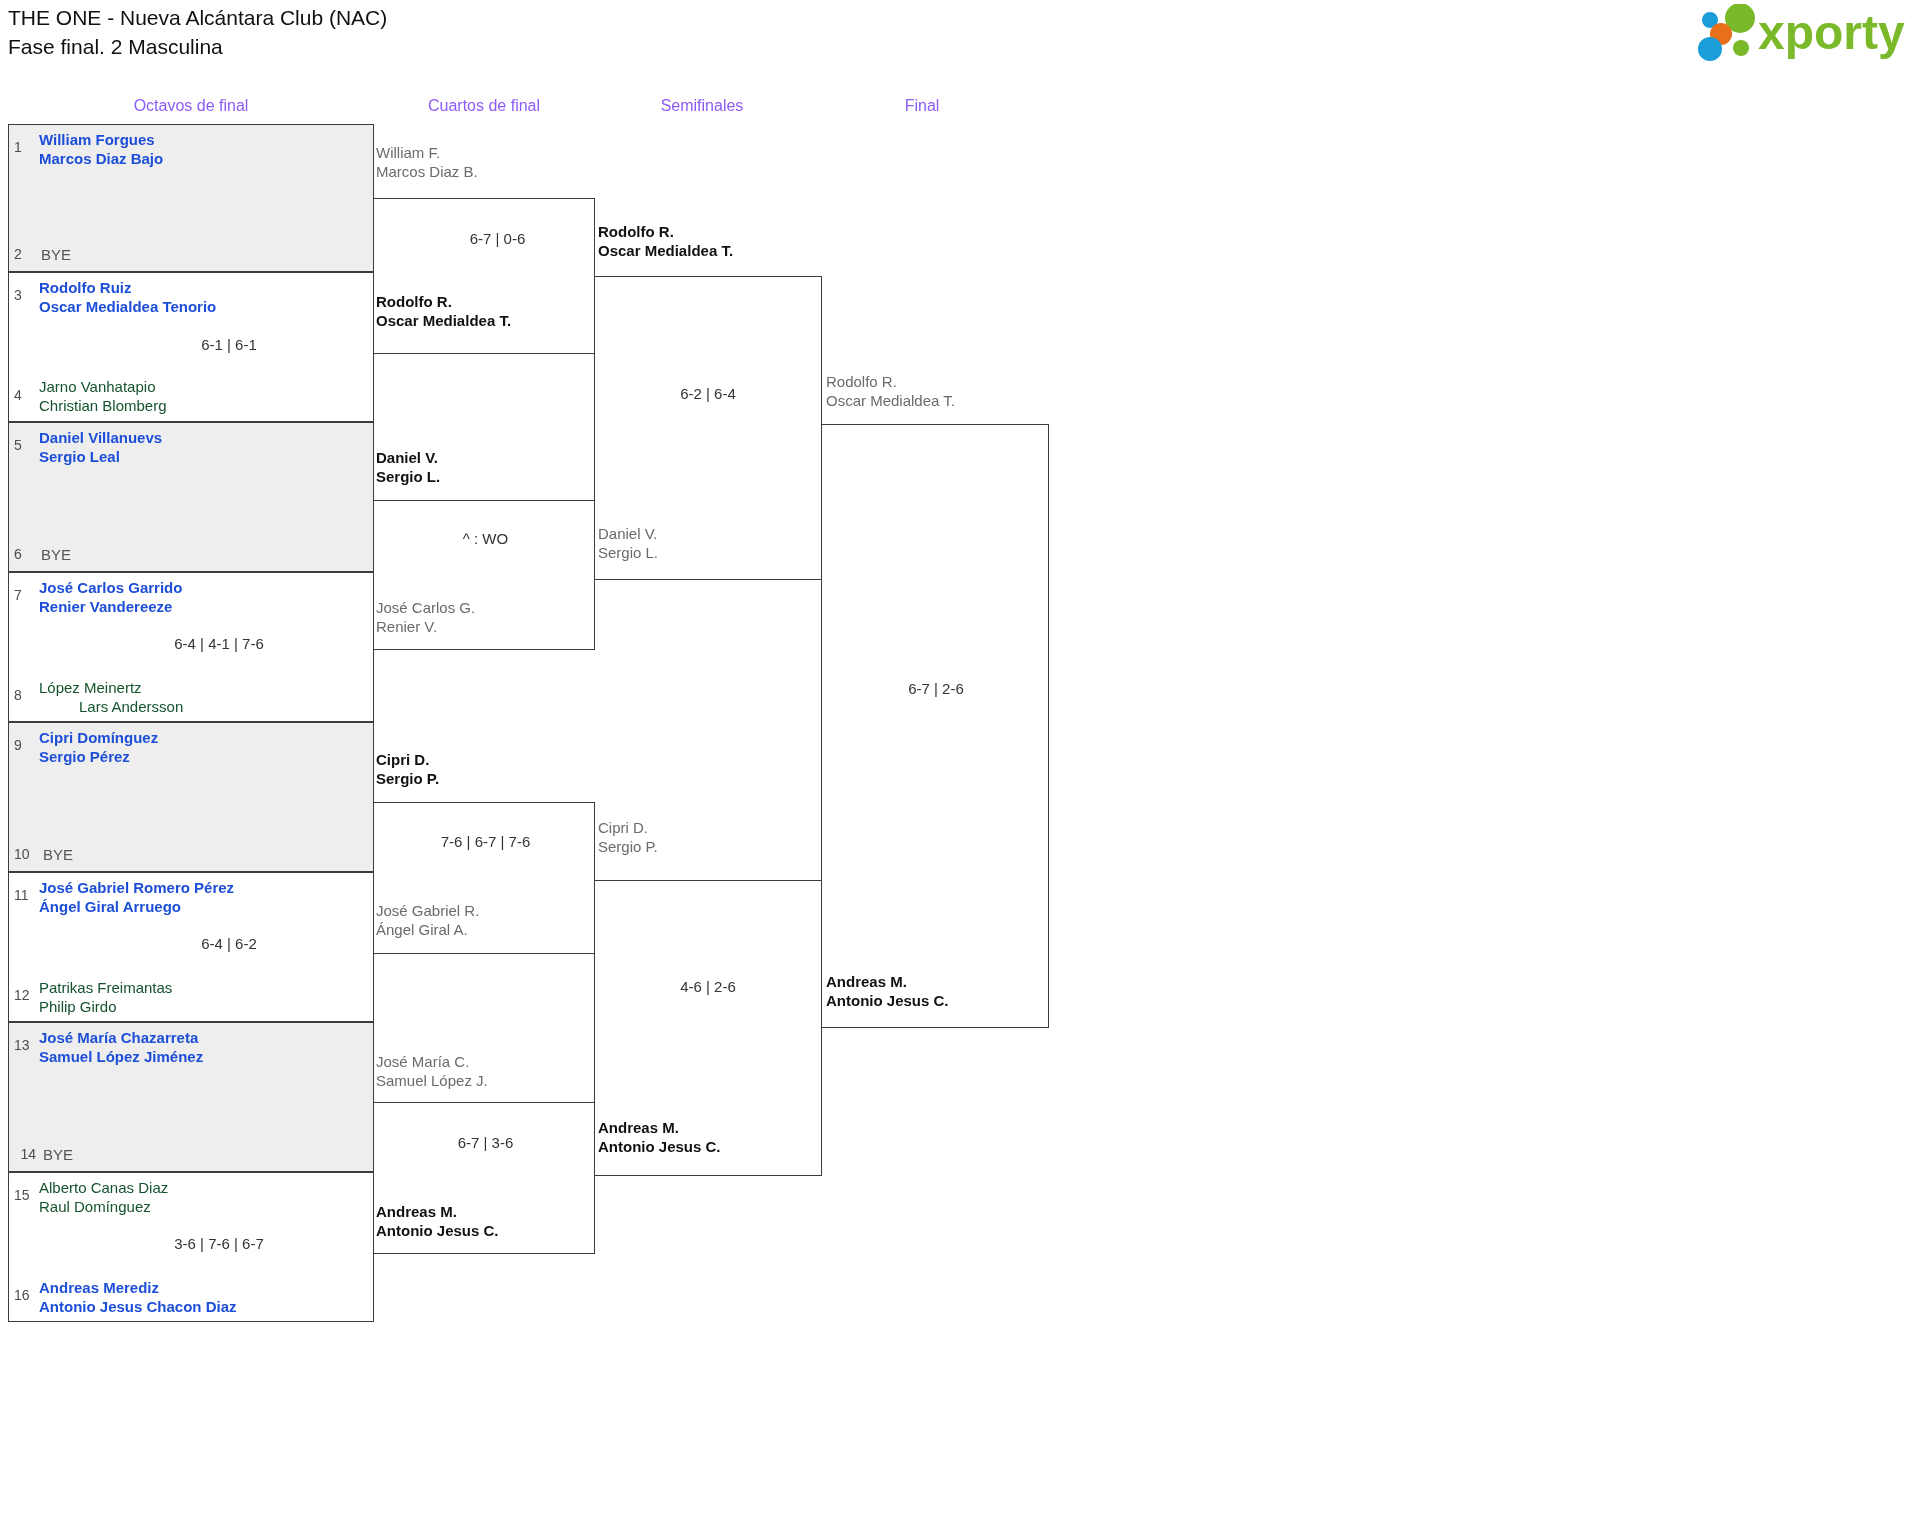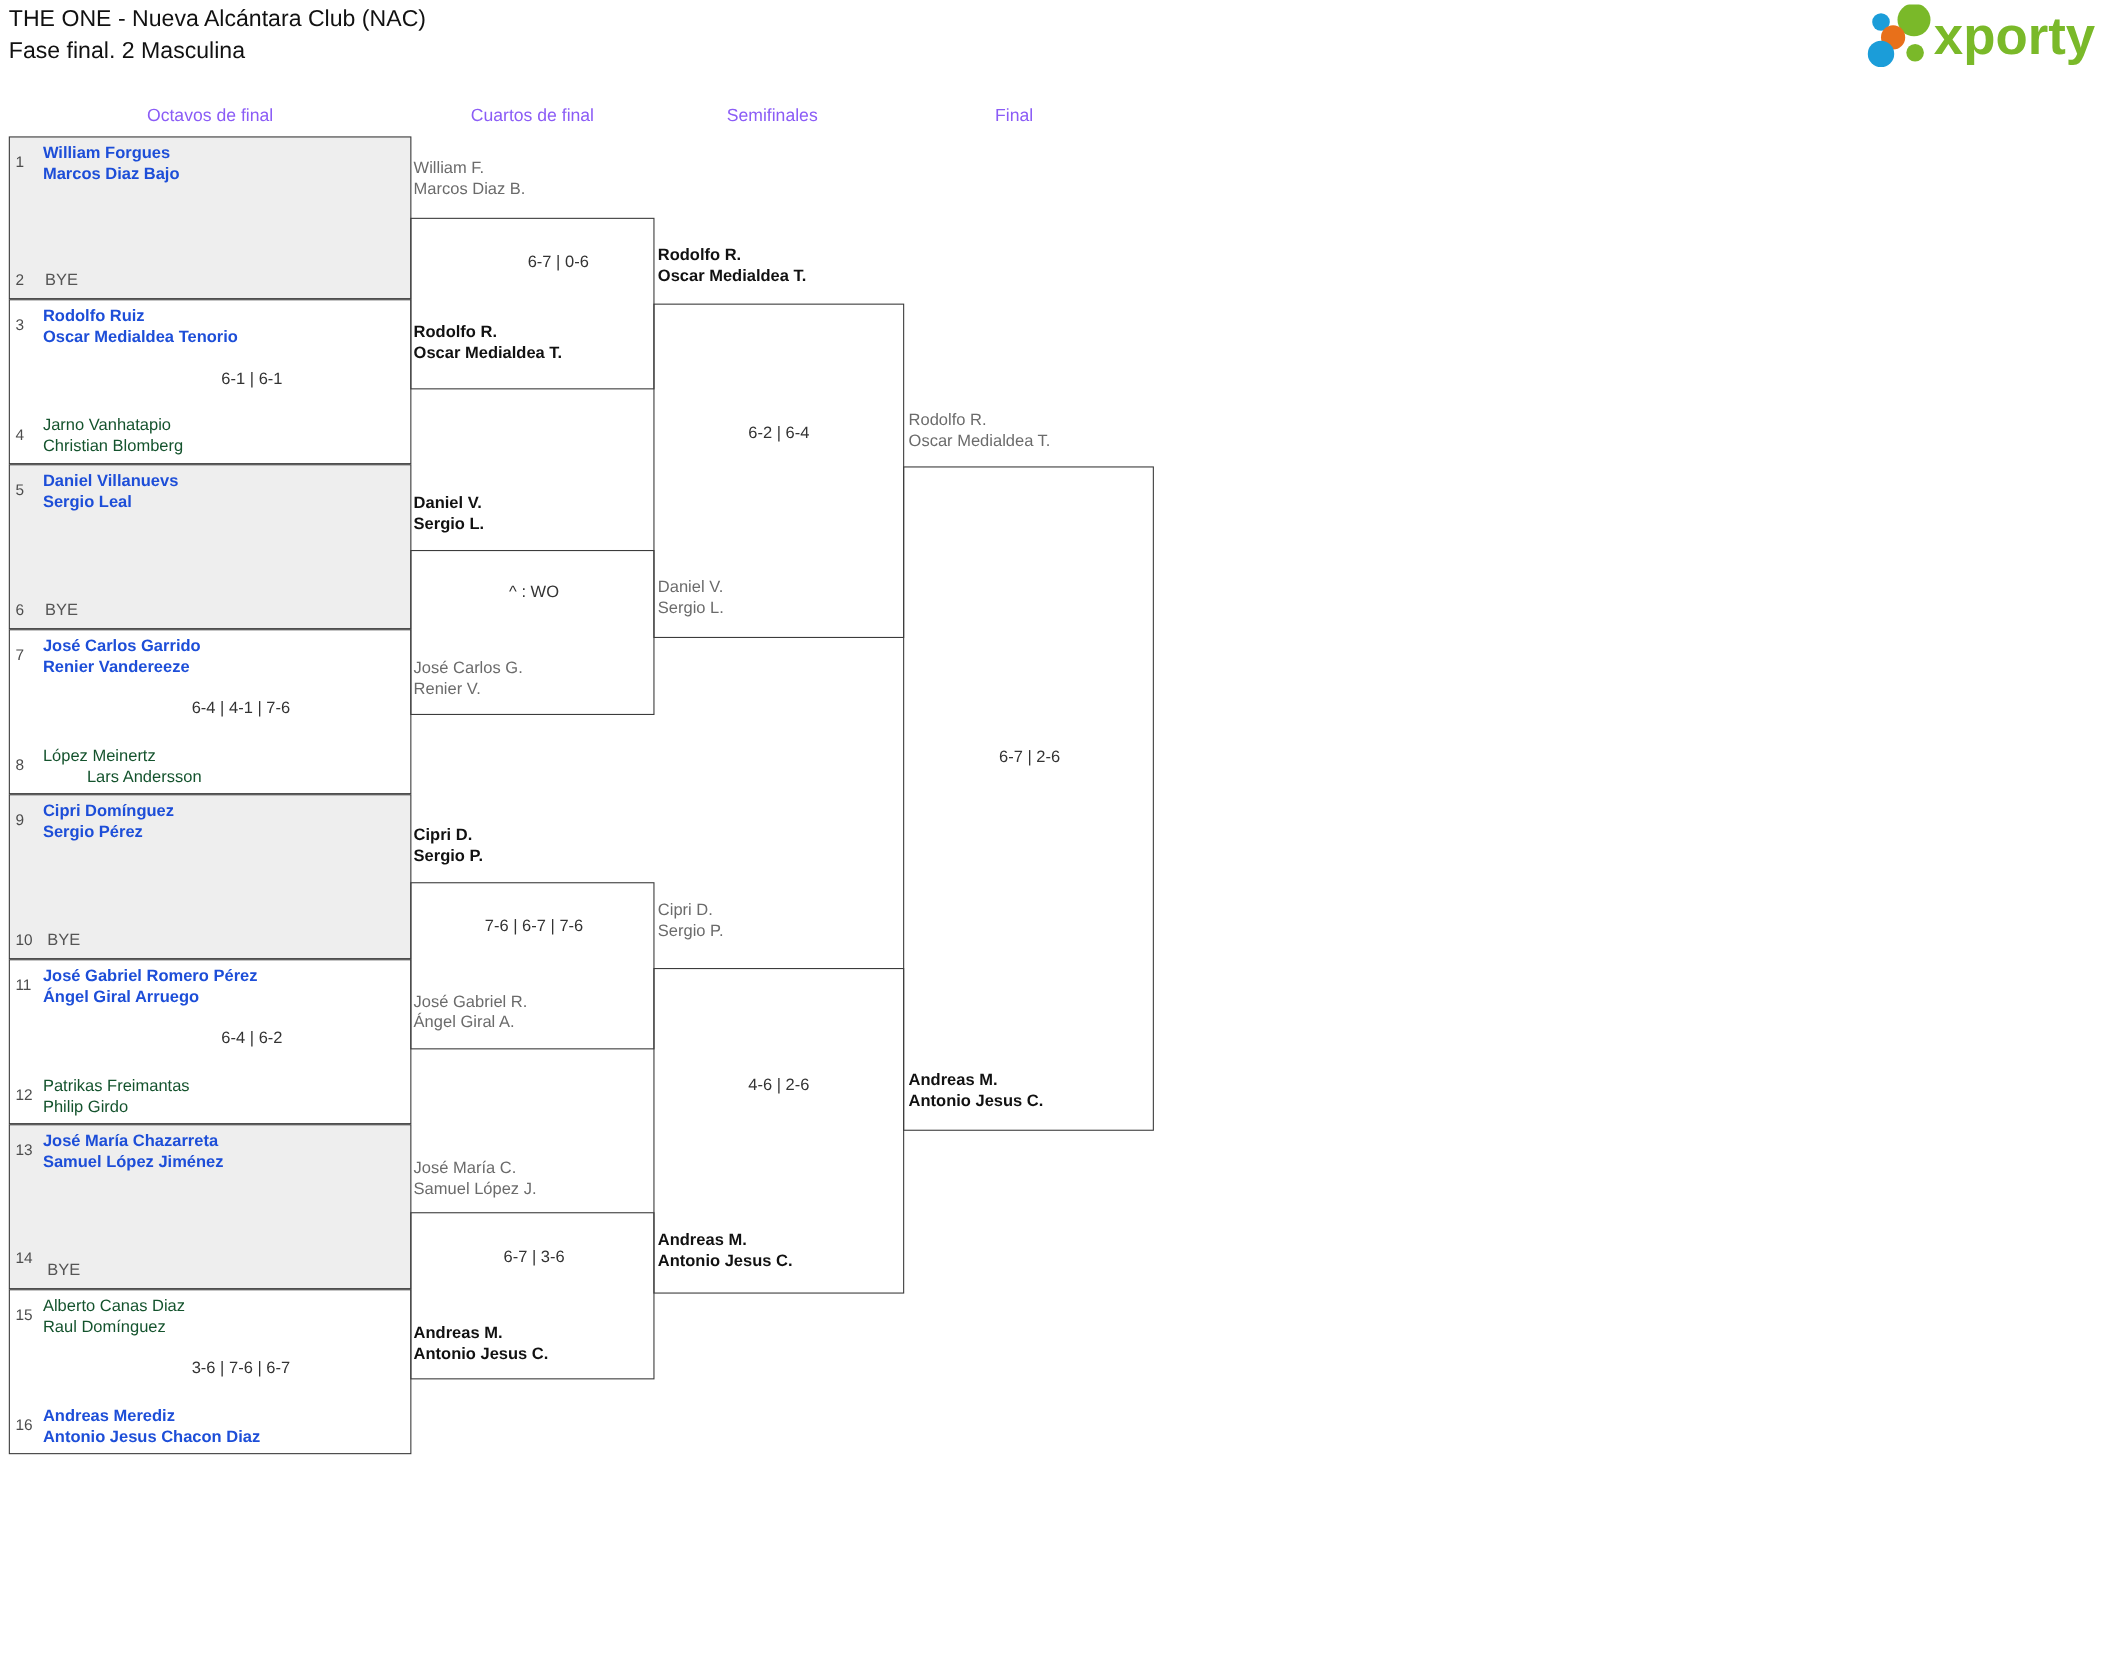--- a/index.html
+++ b/index.html
@@ -180,38 +180,38 @@
   <div class="score" style="top:62px;left:90px;width:260px;">6-4 | 6-2</div>
   <div class="seed" style="top:114px;">12</div>
   <div class="team lose" style="top:105px;">Patrikas Freimantas</div>
   <div class="team lose" style="top:124px;">Philip Girdo</div>
 </div>
 
 <div class="r1-cell bye-bg" style="top:1022px;height:150px;">
   <div class="seed" style="top:14px;">13</div>
   <div class="team win" style="top:5px;">José María Chazarreta</div>
   <div class="team win" style="top:24px;">Samuel López Jiménez</div>
-  <div class="seed" style="top:112px;">14</div>
+  <div class="seed" style="top:123px;text-align:right;">14</div>
   <div class="team bye" style="top:122px;left:34px;">BYE</div>
 </div>
 
 <div class="r1-cell plain-bg" style="top:1172px;height:150px;">
   <div class="seed" style="top:14px;">15</div>
   <div class="team lose" style="top:5px;">Alberto Canas Diaz</div>
   <div class="team lose" style="top:24px;">Raul Domínguez</div>
   <div class="score" style="top:62px;left:70px;width:280px;">3-6 | 7-6 | 6-7</div>
   <div class="seed" style="top:114px;">16</div>
   <div class="team win" style="top:105px;">Andreas Merediz</div>
   <div class="team win" style="top:124px;">Antonio Jesus Chacon Diaz</div>
 </div>
 
 <div class="connector" style="left:373px;top:198px;width:222px;height:156px;"></div>
 <div class="entry lose" style="left:376px;top:143px;">William F.</div>
 <div class="entry lose" style="left:376px;top:162px;">Marcos Diaz B.</div>
-<div class="score" style="left:400px;top:230px;width:215px;">6-7 | 0-6</div>
+<div class="score" style="left:390px;top:230px;width:215px;">6-7 | 0-6</div>
 <div class="entry win" style="left:376px;top:292px;">Rodolfo R.</div>
 <div class="entry win" style="left:376px;top:311px;">Oscar Medialdea T.</div>
 
 <div class="connector" style="left:373px;top:500px;width:222px;height:150px;"></div>
 <div class="entry win" style="left:376px;top:448px;">Daniel V.</div>
 <div class="entry win" style="left:376px;top:467px;">Sergio L.</div>
 <div class="score" style="left:378px;top:530px;width:215px;">^ : WO</div>
 <div class="entry lose" style="left:376px;top:598px;">José Carlos G.</div>
 <div class="entry lose" style="left:376px;top:617px;">Renier V.</div>
 

